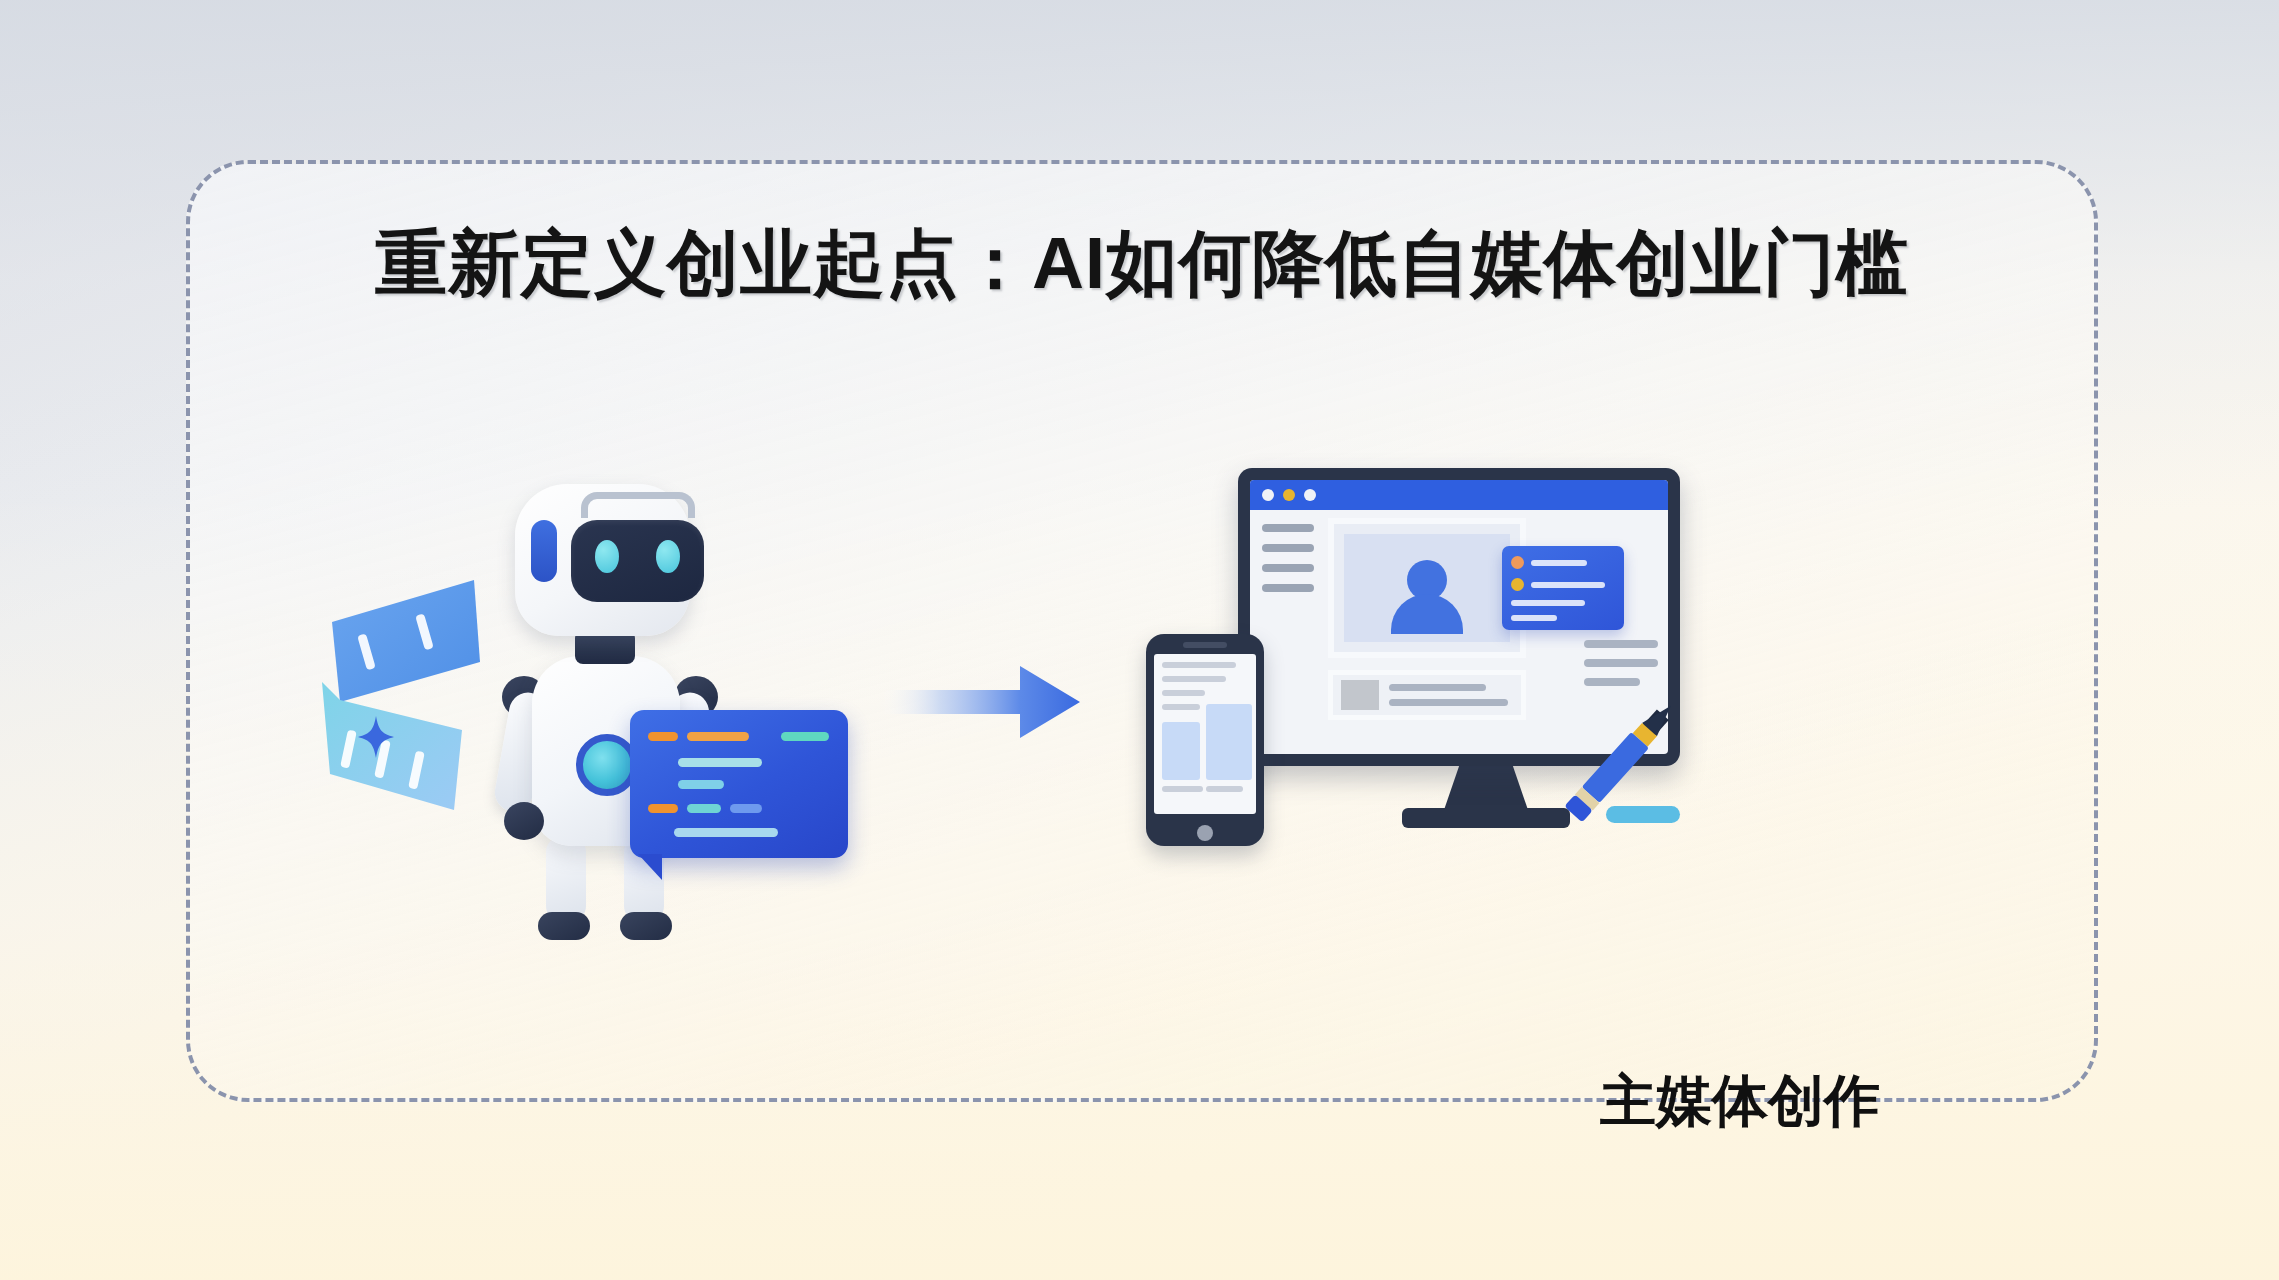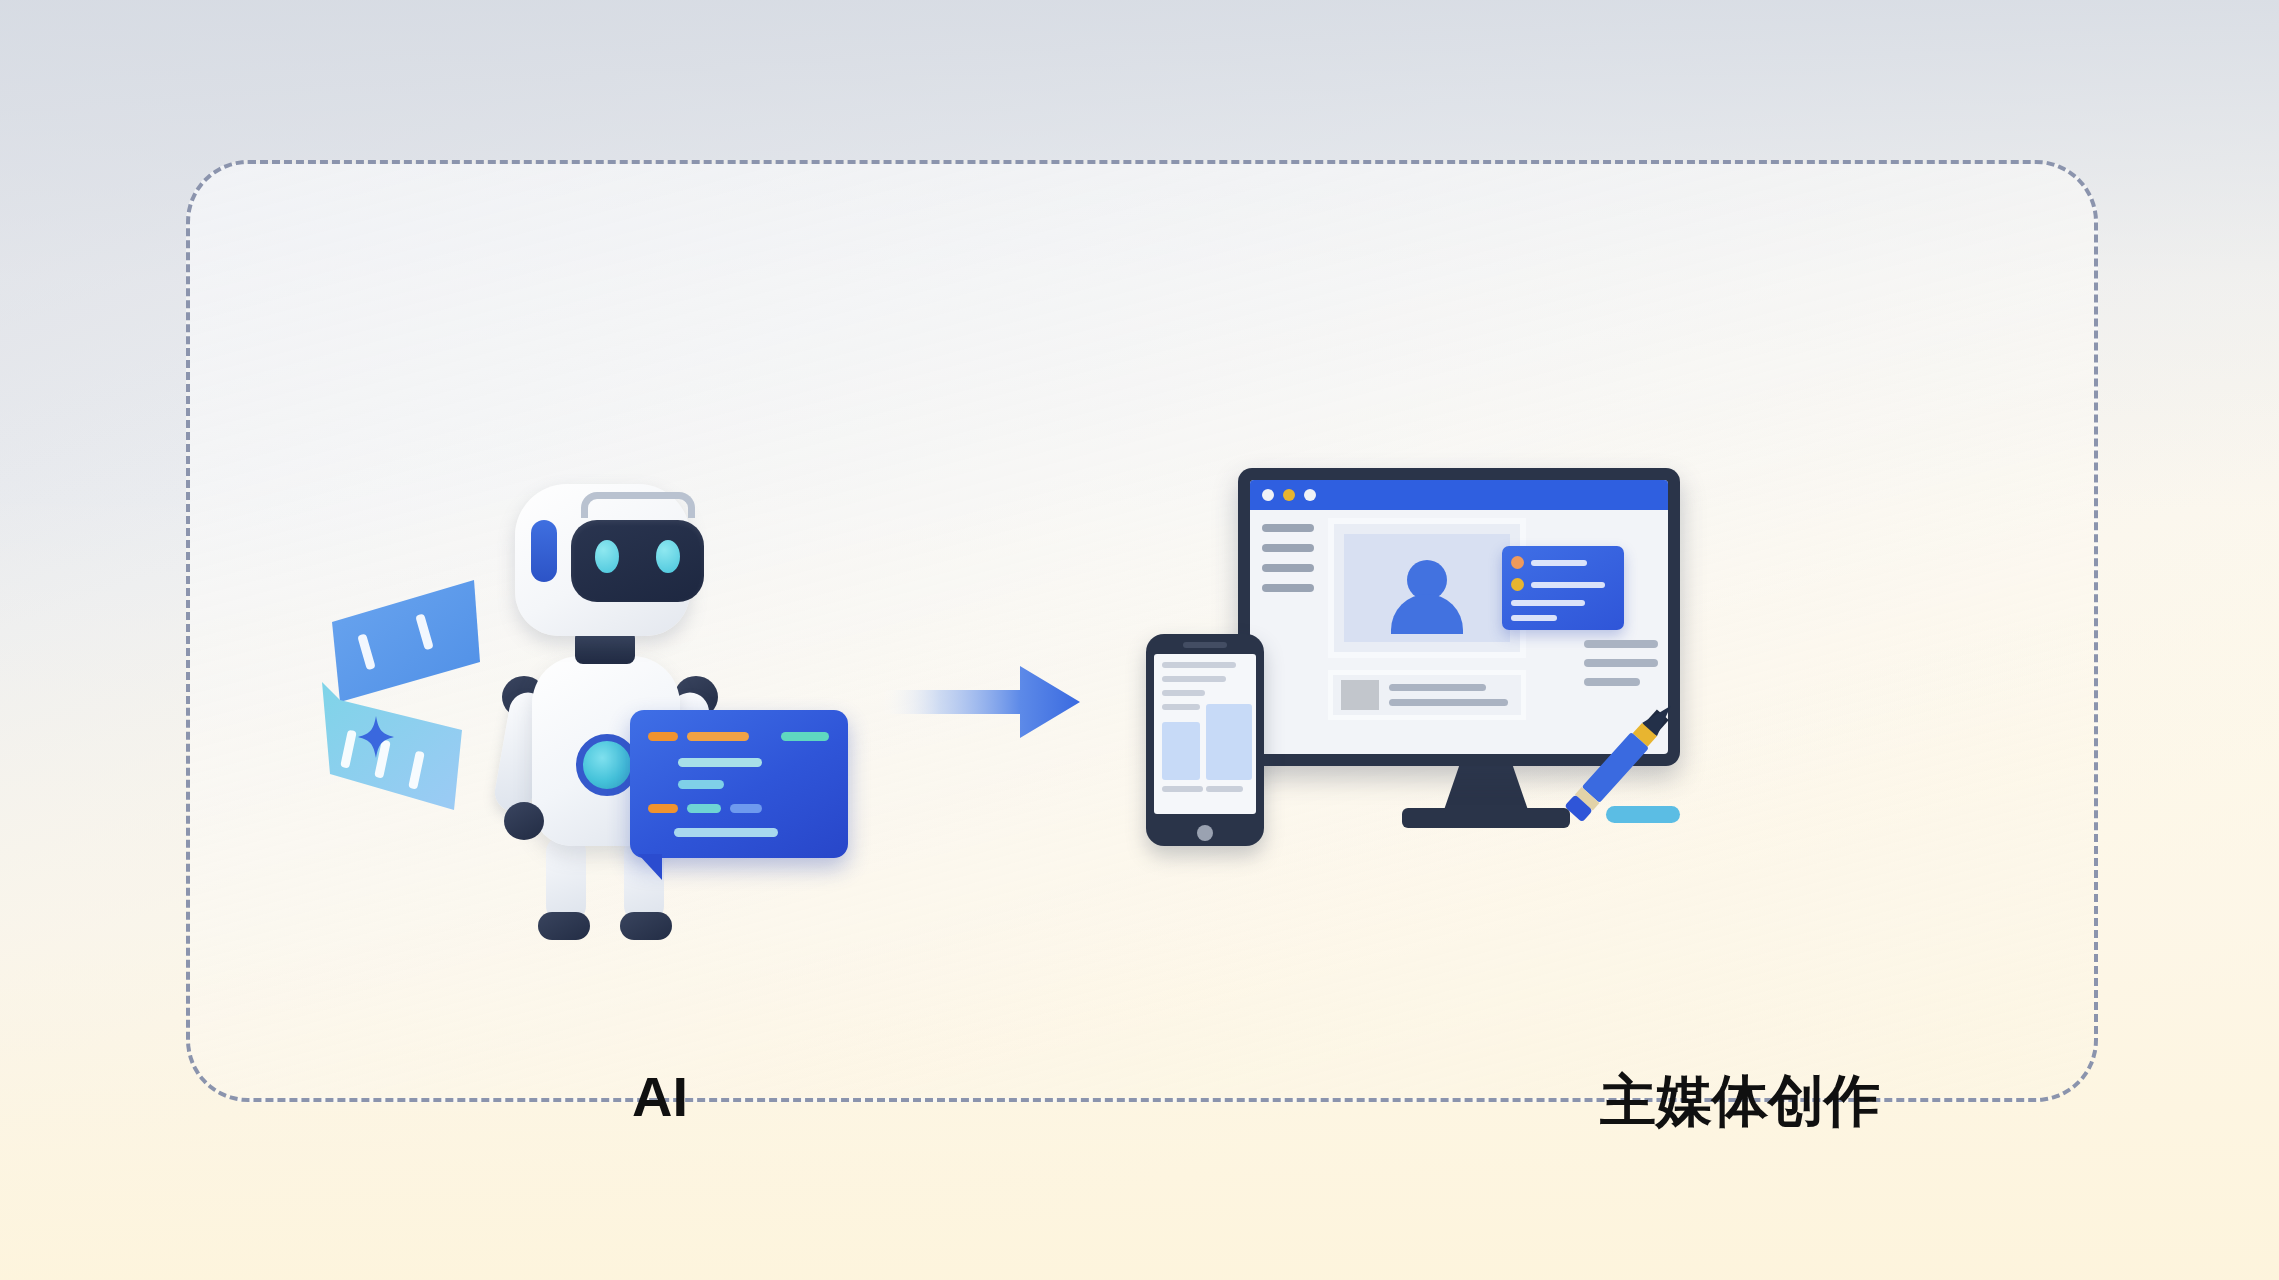--- a/index.html
+++ b/index.html
@@ -265,20 +265,21 @@
   .caption.right{ left:1000px; width:1100px; text-align:center; }
 </style>
 </head>
 <body>
 
 <div class="bg-cool-glow"></div>
 <div class="bg-warm-glow"></div>
 
 <div class="card">
 
+  <div class="title">重新定义创业起点：AI如何降低自媒体创业门槛</div>
 
   <div class="stage">
 
     <div class="left-group">
 
       <div class="ribbon">
         <svg width="230" height="270" viewBox="0 0 230 270">
           <defs>
             <linearGradient id="rg1" x1="0" y1="0" x2="1" y2="1">
               <stop offset="0" stop-color="#6aa5ef"></stop>
@@ -454,15 +455,14 @@
             <rect x="58" y="100" width="24" height="10" fill="#e2d2a8"></rect>
             <rect x="58" y="110" width="24" height="16" rx="4" fill="#2f55d8"></rect>
           </g>
         </svg>
       </div>
 
       <div class="cyan-bar"></div>
     </div>
   </div>
 
-  <div class="caption left">AI</div>
   <div class="caption right">主媒体创作</div>
 </div>
 
 </body></html>

